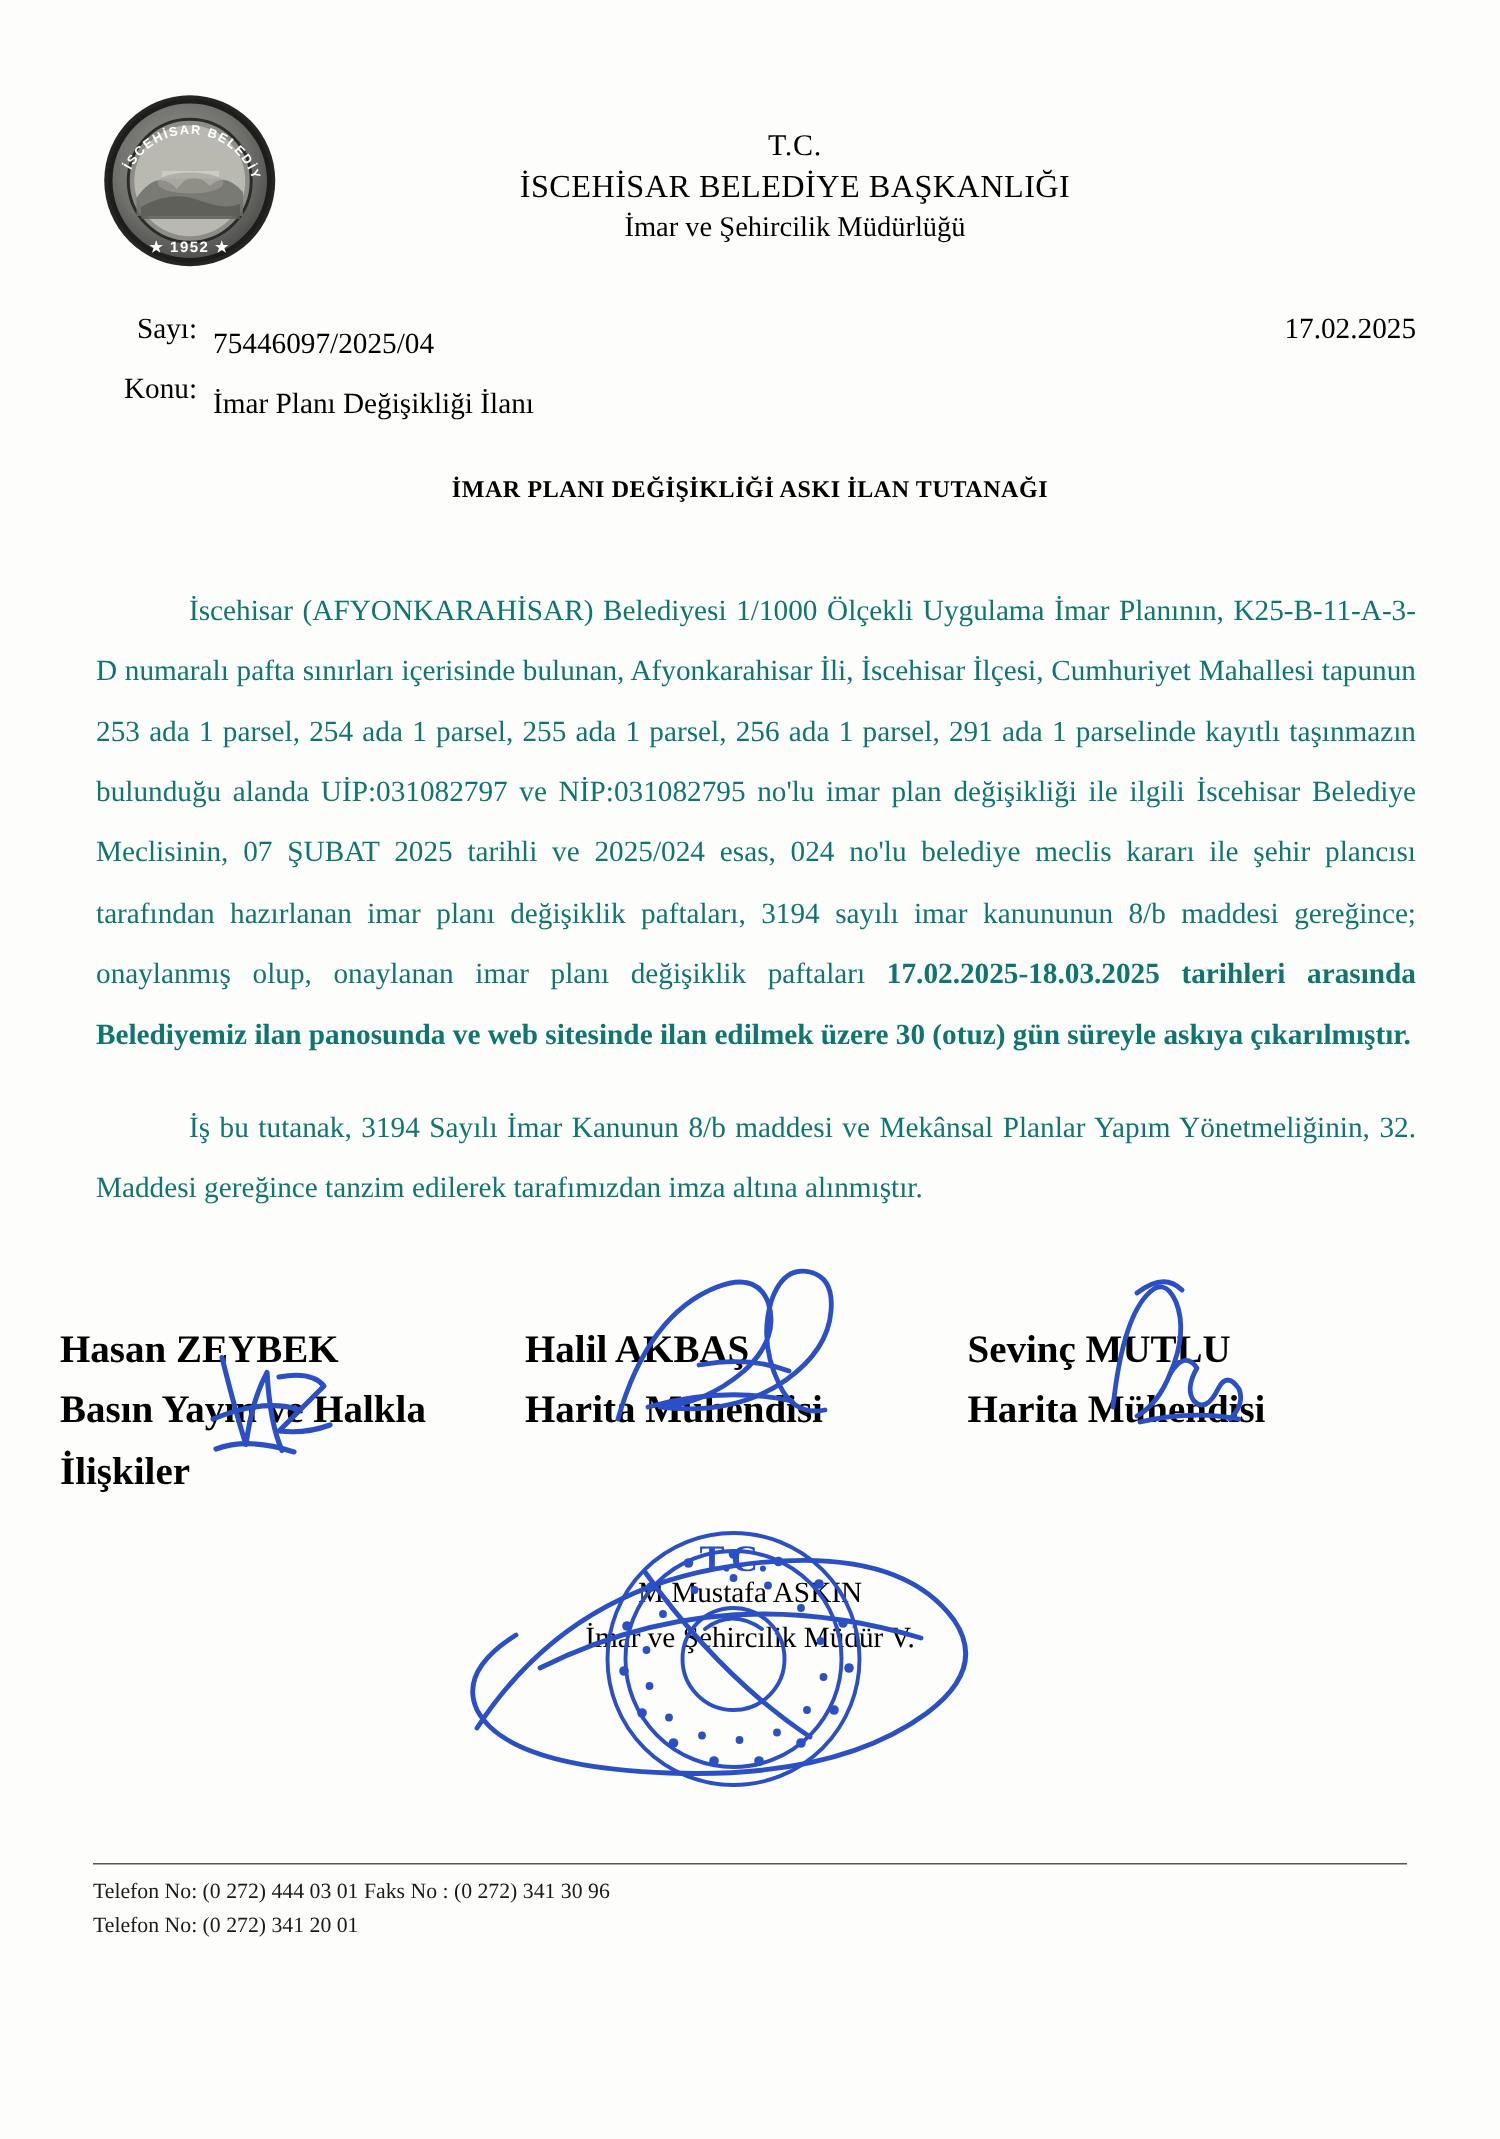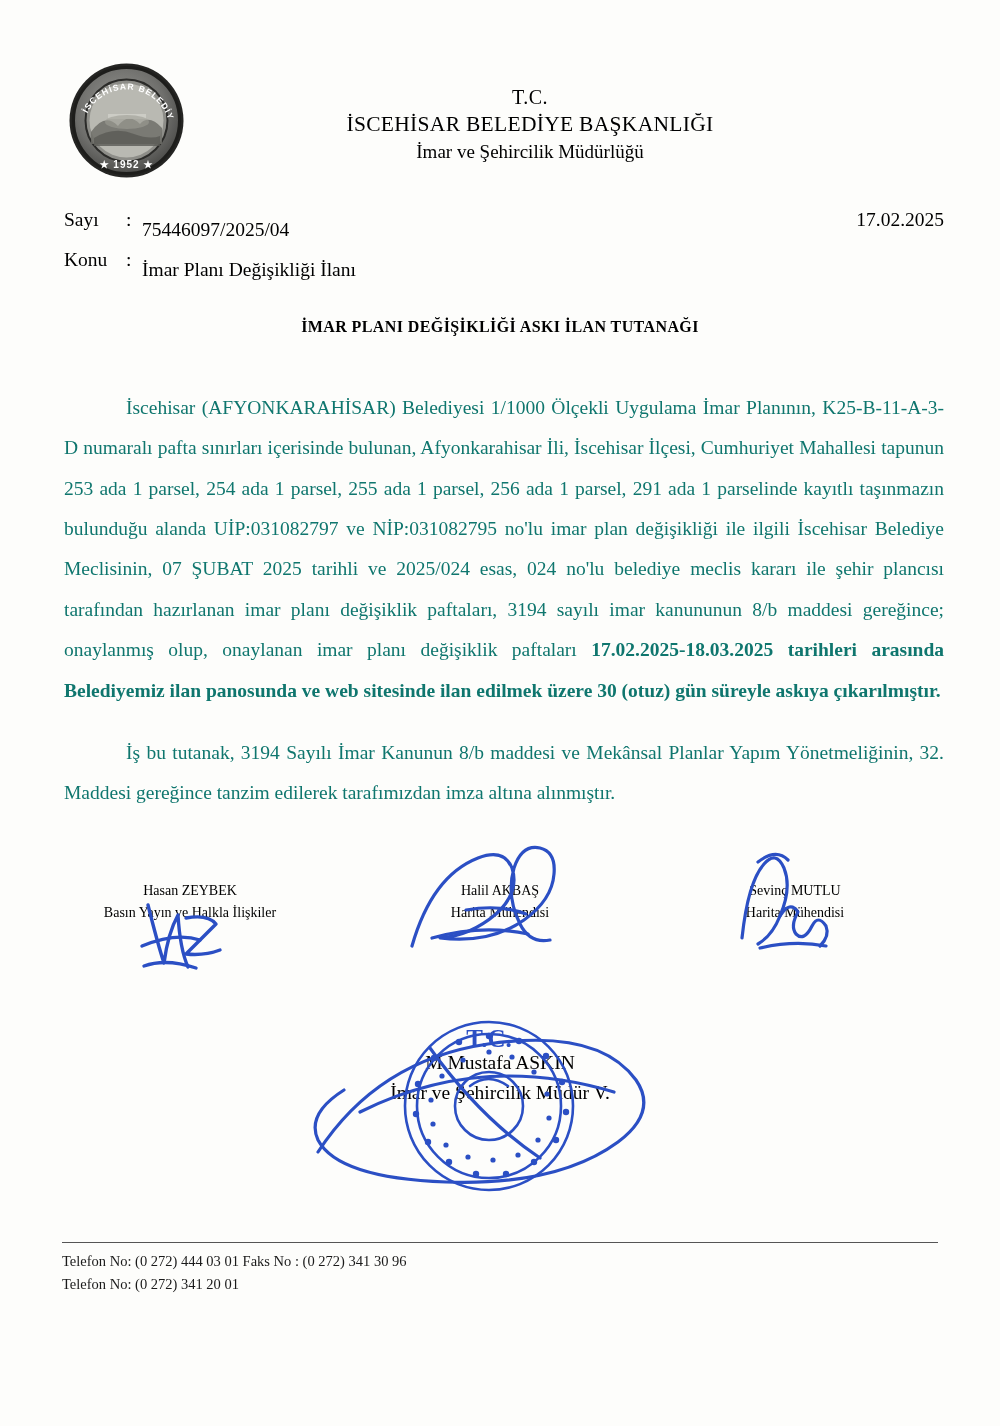--- a/index.html
+++ b/index.html
@@ -57,20 +57,21 @@
   }
 
   
   .meta {
     position: absolute;
     left: 64px;
     top: 210px;
     width: 880px;
     font-size: 19.5px;
     line-height: 1.0;
+    text-align: right;
   }
   .meta-row {
     position: relative;
     height: 40px;
   }
   .meta-label {
     position: absolute;
     left: 0;
     top: 0;
     width: 62px;
@@ -128,23 +129,24 @@
   
   .sign-row {
     position: absolute;
     top: 880px;
     left: 0;
     width: 1000px;
     height: 90px;
   }
   .sign-block {
     position: absolute;
-    text-align: center;
-    font-size: 14px;
+    text-align: left;
+    font-size: 26px;
     line-height: 1.55;
+    font-weight: bold;
   }
   .sign-a { left: 40px;  width: 300px; }
   .sign-b { left: 350px; width: 300px; }
   .sign-c { left: 645px; width: 300px; }
   .sign-center {
     position: absolute;
     top: 1048px;
     left: 260px;
     width: 480px;
     text-align: center;

